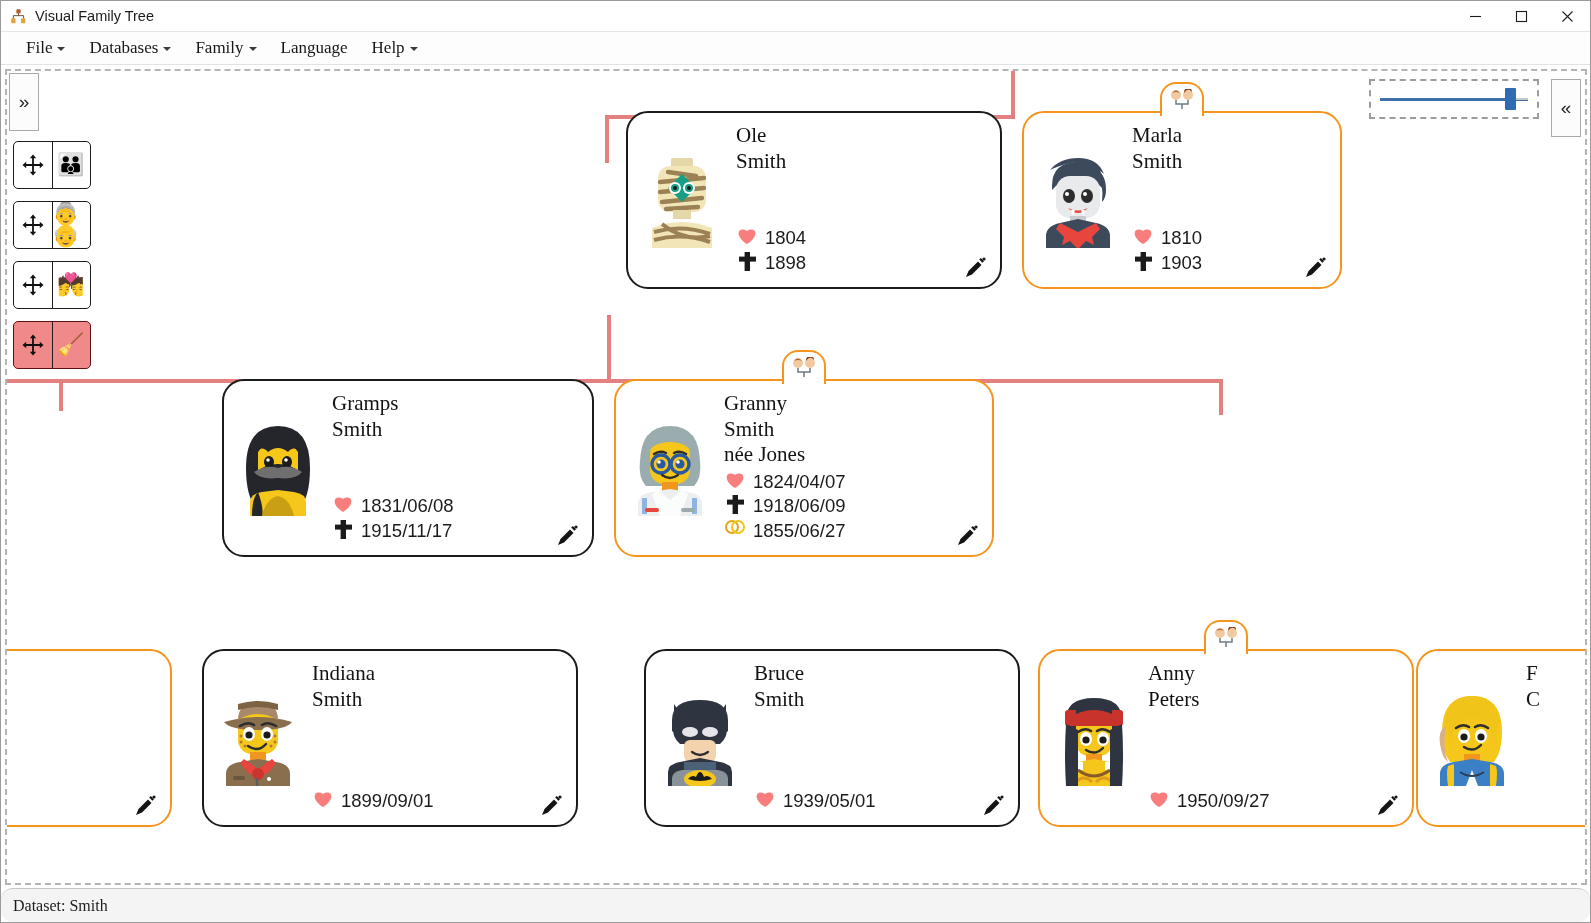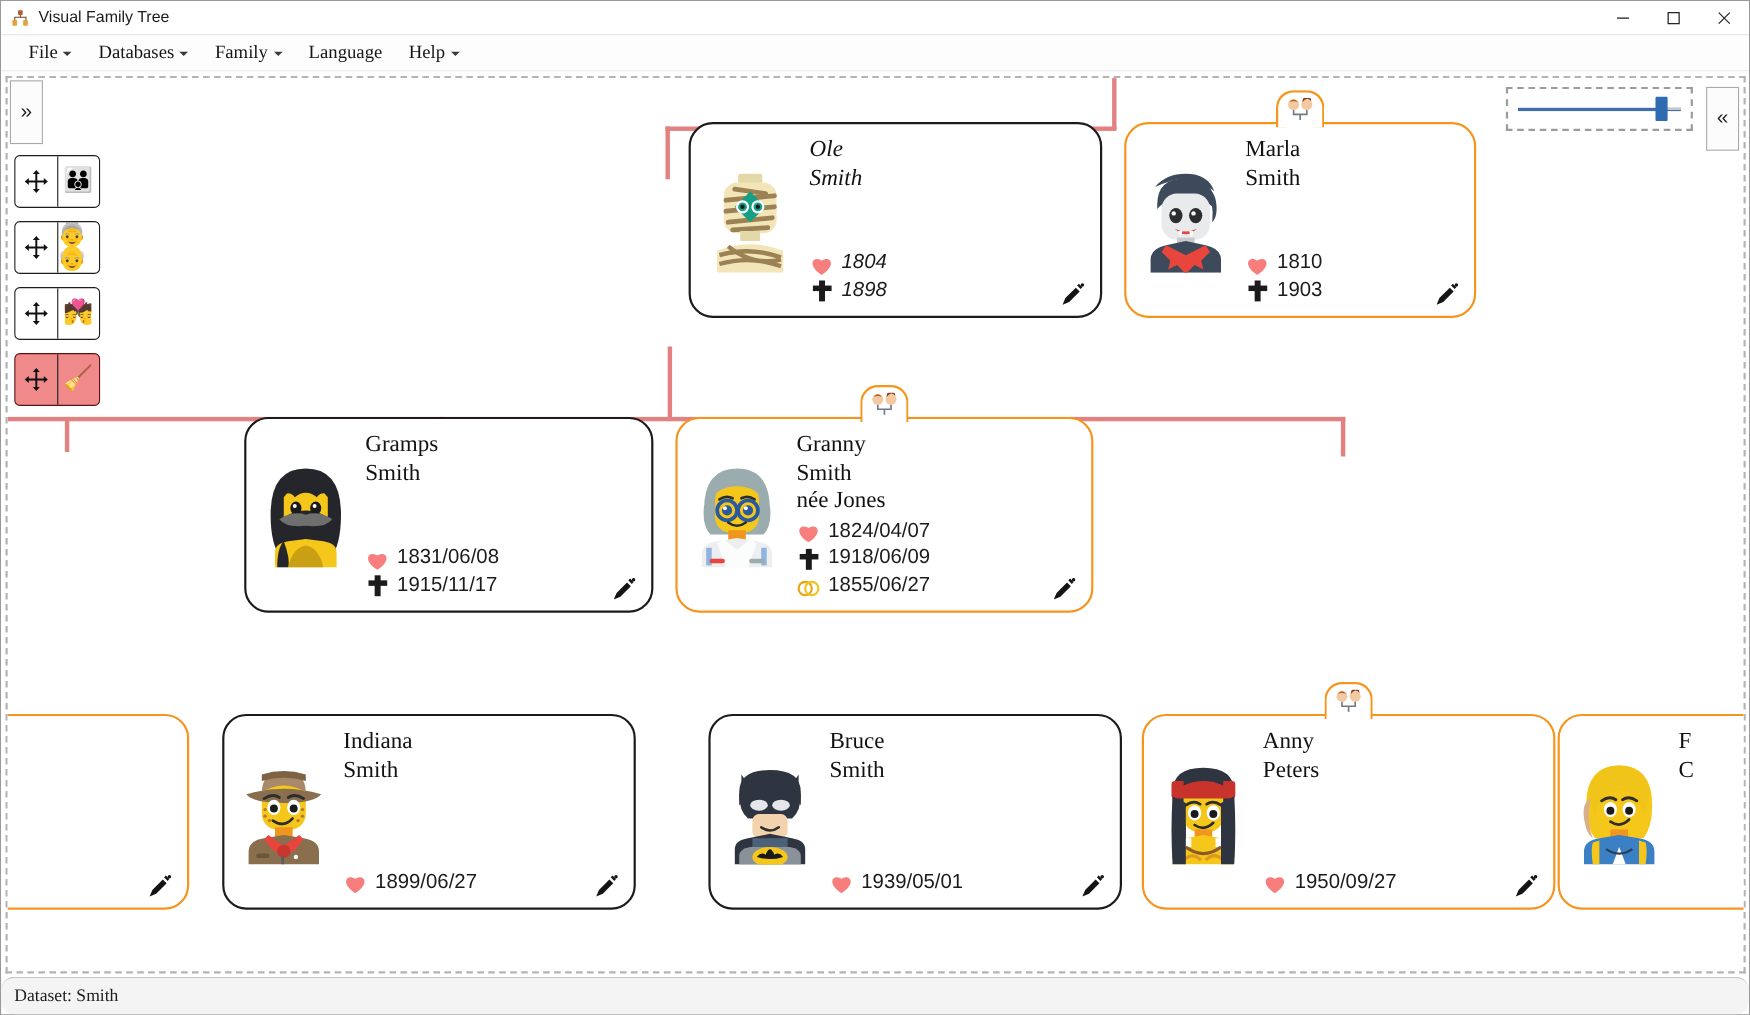--- a/index.html
+++ b/index.html
@@ -168,21 +168,21 @@
     position: relative;
   }
   .pname {
     font-size: 21px; line-height: 1.22;
     color: #121212;
     font-family: "Liberation Serif", serif;
     white-space: nowrap;
   }
   .dates { margin-top: auto; padding-bottom: 2px; }
   .daterow {
-    display: flex; align-items: flex-end; gap: 7px;
+    display: flex; align-items: flex-start; gap: 7px;
     font-size: 18.5px; color: #1b1b1b;
     font-family: "Liberation Sans", sans-serif;
     line-height: 1.32;
     white-space: nowrap;
   }
   .dicon { width: 22px; min-width: 22px; display: flex; justify-content: center; align-items: center; }
   .pencil {
     position: absolute; right: 2px; bottom: -2px;
     width: 22px; height: 22px;
   }
@@ -325,21 +325,21 @@
       <div class="zoom-area">
         <div class="slider">
           <div class="slider-track"></div>
           <div class="slider-track-rest"></div>
           <div class="slider-handle" id="sliderHandle" style="left: calc(88% - 5px);"></div>
         </div>
       </div>
       <div class="collapse-btn">«</div>
 
       <div id="cards">
-          <div class="card" style="left: 619px; top: 40px; width: 376px; height: 178px; font-style: italic;">
+          <div class="card" style="left: 619px; top: 40px; width: 376px; height: 178px;">
             <div class="avatar">
               <svg width="84" height="96" viewBox="0 0 84 96">
                 <g>
     <rect x="31" y="6" width="22" height="9" rx="2" fill="#e4d7a8"></rect>
     <rect x="18" y="14" width="48" height="46" rx="12" fill="#f2e6b8"></rect>
     <path d="M28 20 L56 24 M20 30 L64 26 M20 40 L64 36 M22 50 L62 46 M26 57 L58 55" stroke="#9c8155" stroke-width="4.4" fill="none" stroke-linecap="round"></path>
     <path d="M42 22 L56 36 L42 50 L28 36 Z" fill="#15a085"></path>
     <circle cx="35" cy="36" r="6" fill="#fff"></circle>
                   <circle cx="49" cy="36" r="6" fill="#fff"></circle>
     <circle cx="35" cy="36" r="4" fill="#16a085"></circle>
@@ -607,21 +607,21 @@
             <div class="info">
               <div class="pname">Indiana</div>
               <div class="pname">Smith</div>
               <div class="dates">
                 <div class="daterow">
                   <span class="dicon">
                     <svg width="20" height="19" viewBox="0 0 20 19">
                       <path d="M10 18 C-4 9 2 0 10 5 C18 0 24 9 10 18 Z" fill="#f87e7e"></path>
                     </svg>
                   </span>
-                  <span>1899/06/27</span>
+                  <span>1899/09/01</span>
                 </div>
               </div>
               <div class="pencil"><svg width="22" height="22" viewBox="0 0 22 22">
                   <path d="M2 20 l2.5 -6 l9.5 -9.5 l3.5 3.5 l-9.5 9.5 Z" fill="#141414"></path>
                   <path d="M15.2 2.6 l3.2 3.2 l1.6 -1.6 l-3.2 -3.2 Z" fill="#141414"></path>
                   <circle cx="20" cy="2" r="1.6" fill="#141414"></circle>
                 </svg></div>
             </div>
           </div>
           <div class="card" style="left: 637px; top: 578px; width: 376px; height: 178px;">

